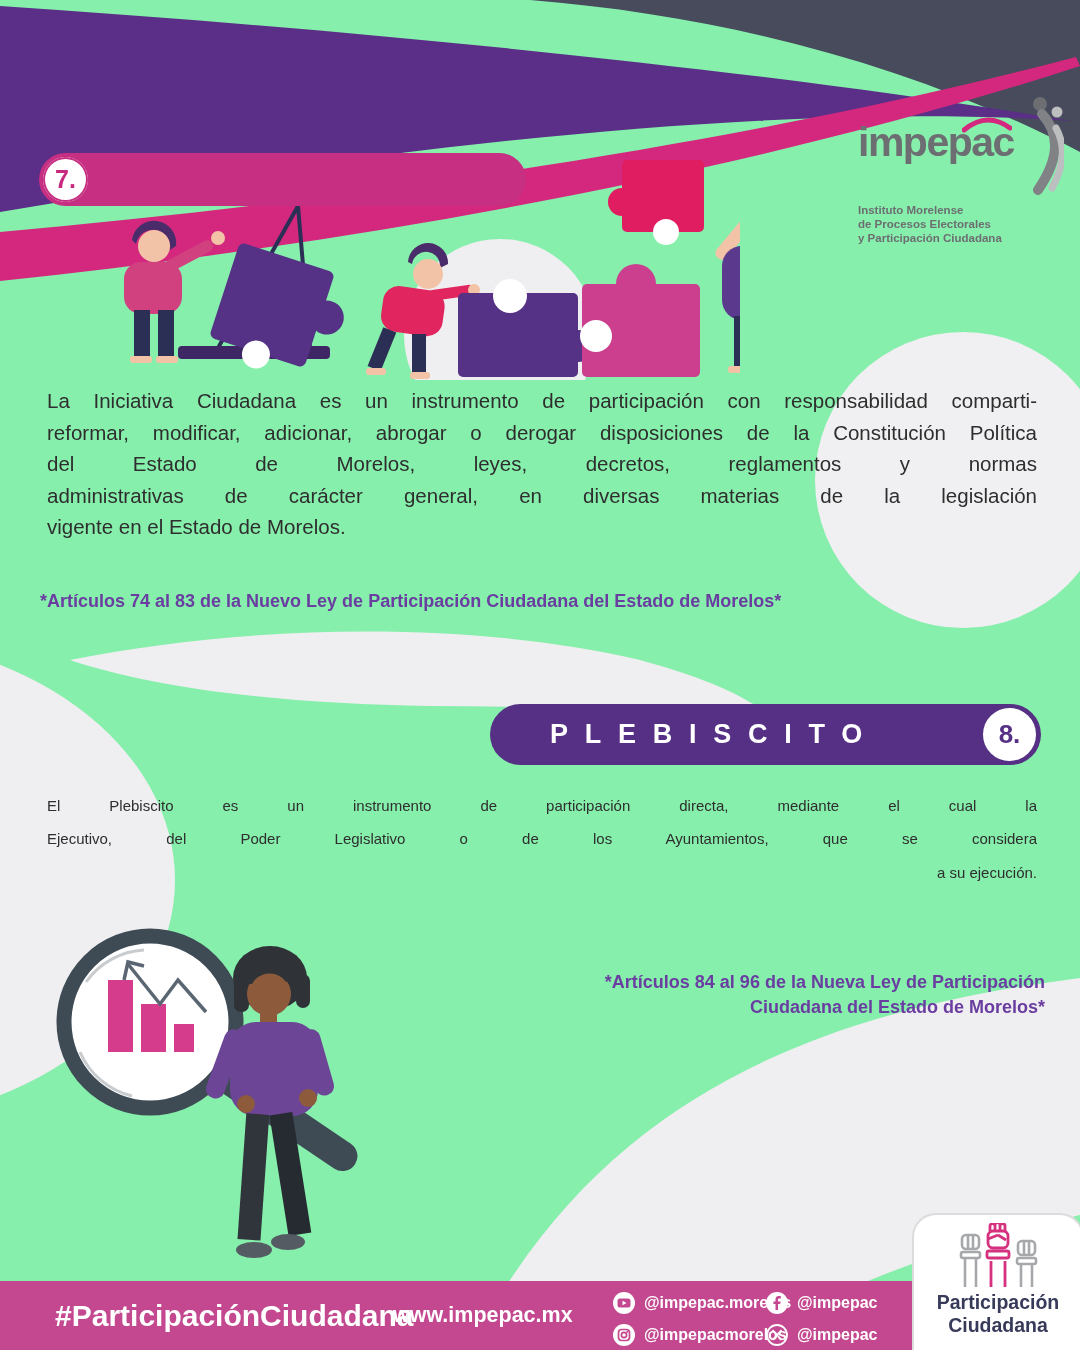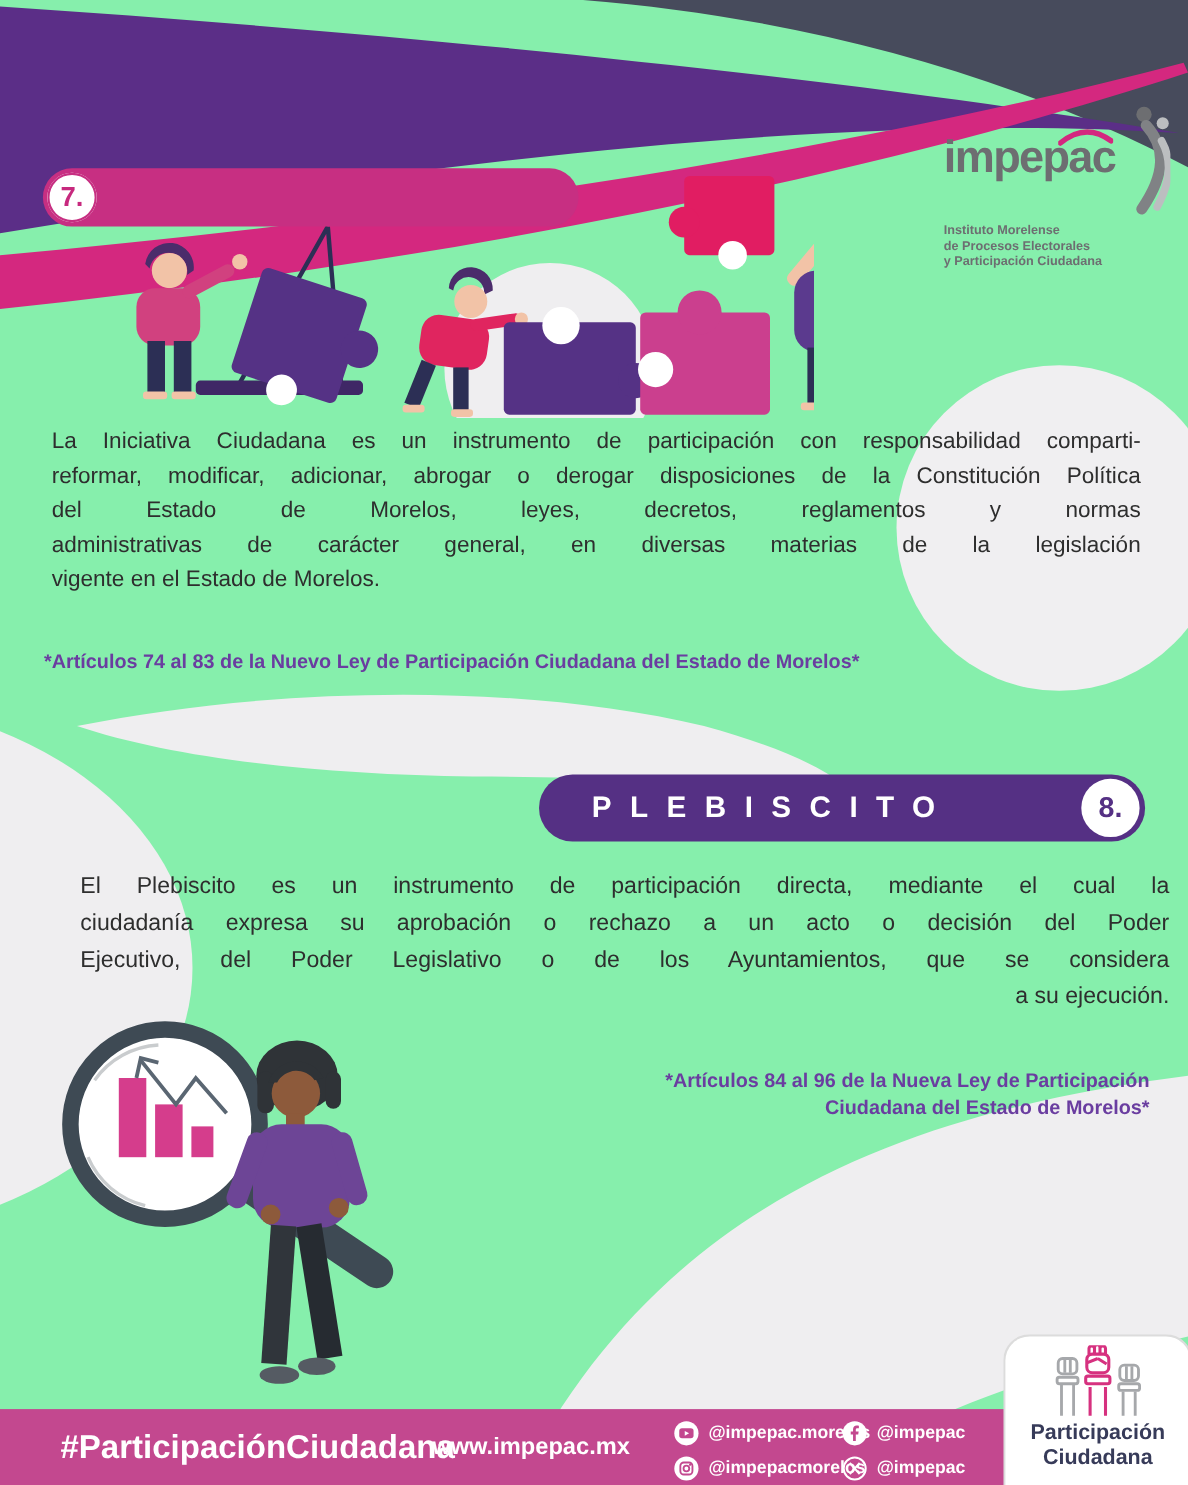--- a/index.html
+++ b/index.html
@@ -26,29 +26,29 @@
   .pill7{left:39px;top:153px;width:487px;height:53px;background:#c72f82;border-radius:27px;
          display:flex;align-items:center;z-index:3;}
   .pill7 .num-circle{width:45px;height:45px;border-radius:50%;background:#ffffff;margin-left:4px;
          display:flex;align-items:center;justify-content:center;
          font-size:25px;font-weight:bold;color:#c7297e;box-shadow:0 0 0 2px #c72f82 inset;}
   .pill7 .labels{flex:1;display:flex;justify-content:space-between;padding:0 36px 0 16px;
          color:#ffffff;font-size:26px;font-weight:600;letter-spacing:0.5px;}
 
   .pill8{left:490px;top:704px;width:551px;height:61px;background:#553084;border-radius:31px;
          display:flex;align-items:center;z-index:3;}
-  .pill8 .label{flex:1;padding-left:48px;color:#ffffff;font-size:27px;font-weight:600;letter-spacing:0.62em;white-space:nowrap;overflow:hidden;}
+  .pill8 .label{flex:1;padding-left:60px;color:#ffffff;font-size:27px;font-weight:600;letter-spacing:0.62em;white-space:nowrap;overflow:hidden;}
   .pill8 .num-circle{width:53px;height:53px;border-radius:50%;background:#ffffff;margin-right:5px;flex:none;
          display:flex;align-items:center;justify-content:center;
          font-size:26px;font-weight:bold;color:#553084;}
 
   
   .para{z-index:1;color:#2e2e2e;}
   .para1{left:47px;top:385px;width:990px;font-size:20.5px;line-height:31.6px;font-weight:500;}
-  .para2{left:47px;top:789px;width:990px;font-size:21px;line-height:33.4px;font-weight:500;margin-left:26px;}
+  .para2{left:47px;top:789px;width:990px;font-size:15px;line-height:33.4px;font-weight:500;}
   .line-j{text-align:justify;text-align-last:justify;white-space:normal;}
   .line-l{text-align:left;}
   .line-r{text-align:right;}
 
   .footnote{z-index:1;font-weight:bold;color:#6a3da0;}
   .fn1{left:40px;top:591px;font-size:18px;}
   .fn2{left:500px;top:970px;width:545px;font-size:18px;line-height:25px;text-align:right;}
 
   
   .illus1{left:60px;top:150px;z-index:1;}
@@ -192,21 +192,20 @@
 
   <div class="abs footnote fn1">*Artículos 74 al 83 de la Nuevo Ley de Participación Ciudadana del Estado de Morelos*</div>
 
   <div class="abs pill8">
     <div class="label">PLEBISCITO</div>
     <div class="num-circle">8.</div>
   </div>
 
   <div class="abs para para2">
     <div class="line-j">El Plebiscito es un instrumento de participación directa, mediante el cual la</div>
-    <div class="line-j">ciudadanía expresa su aprobación o rechazo a un acto o decisión del Poder</div>
     <div class="line-j">Ejecutivo, del Poder Legislativo o de los Ayuntamientos, que se considera</div>
     <div class="line-r">a su ejecución.</div>
   </div>
 
   <div class="abs footnote fn2">
     <div>*Artículos 84 al 96 de la Nueva Ley de Participación</div>
     <div>Ciudadana del Estado de Morelos*</div>
   </div>
 
   <svg class="abs illus2" width="340" height="365" viewBox="0 0 340 365">

